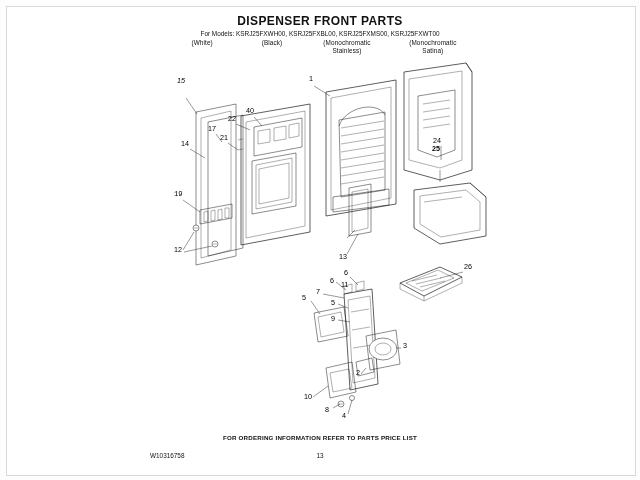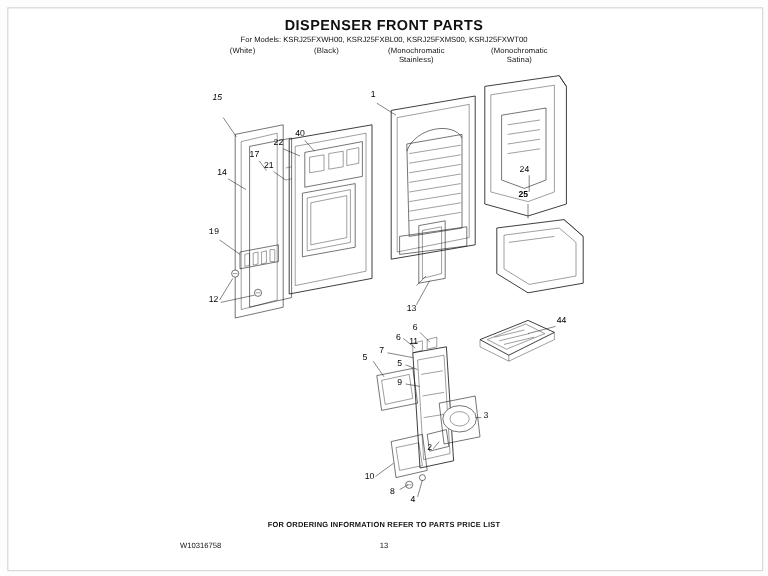--- a/index.html
+++ b/index.html
@@ -222,26 +222,26 @@
   </svg>
 
   <div class="callout" style="left:309px;top:74px;">1</div>
   <div class="callout" style="left:177px;top:76px;font-style:italic;">15</div>
   <div class="callout" style="left:246px;top:106px;">40</div>
   <div class="callout" style="left:228px;top:114px;">22</div>
   <div class="callout" style="left:208px;top:124px;">17</div>
   <div class="callout" style="left:220px;top:133px;">21</div>
   <div class="callout" style="left:181px;top:139px;">14</div>
   <div class="callout" style="left:433px;top:136px;">24</div>
-  <div class="callout" style="left:432px;top:157px;font-weight:bold;">25</div>
+  <div class="callout" style="left:432px;top:144px;font-weight:bold;">25</div>
   <div class="callout" style="left:174px;top:190px;font-family:Liberation Mono, monospace;">19</div>
   <div class="callout" style="left:174px;top:245px;">12</div>
   <div class="callout" style="left:341px;top:236px;margin-top:44px;">11</div>
   <div class="callout" style="left:339px;top:252px;">13</div>
-  <div class="callout" style="left:464px;top:262px;">44</div>
+  <div class="callout" style="left:464px;top:262px;">26</div>
   <div class="callout" style="left:330px;top:276px;">6</div>
   <div class="callout" style="left:344px;top:268px;">6</div>
   <div class="callout" style="left:316px;top:287px;">7</div>
   <div class="callout" style="left:302px;top:293px;">5</div>
   <div class="callout" style="left:331px;top:298px;">5</div>
   <div class="callout" style="left:331px;top:314px;">9</div>
   <div class="callout" style="left:403px;top:341px;">3</div>
   <div class="callout" style="left:304px;top:392px;text-align:right;">10</div>
   <div class="callout" style="left:325px;top:405px;">8</div>
   <div class="callout" style="left:342px;top:411px;">4</div>

